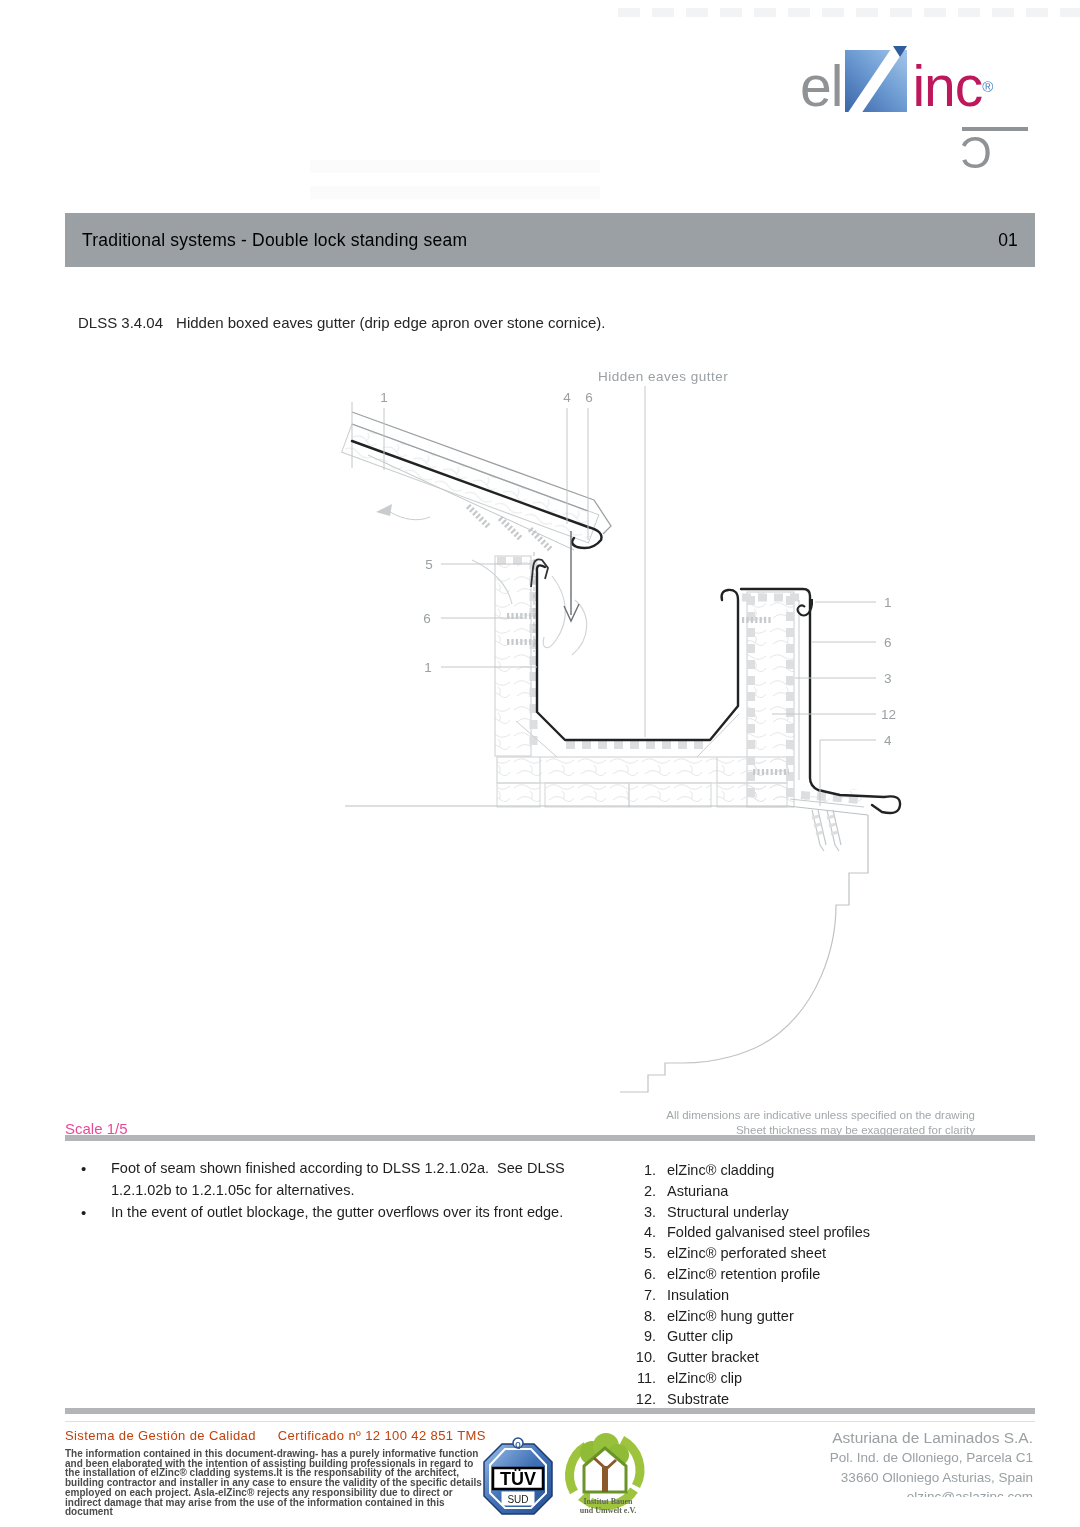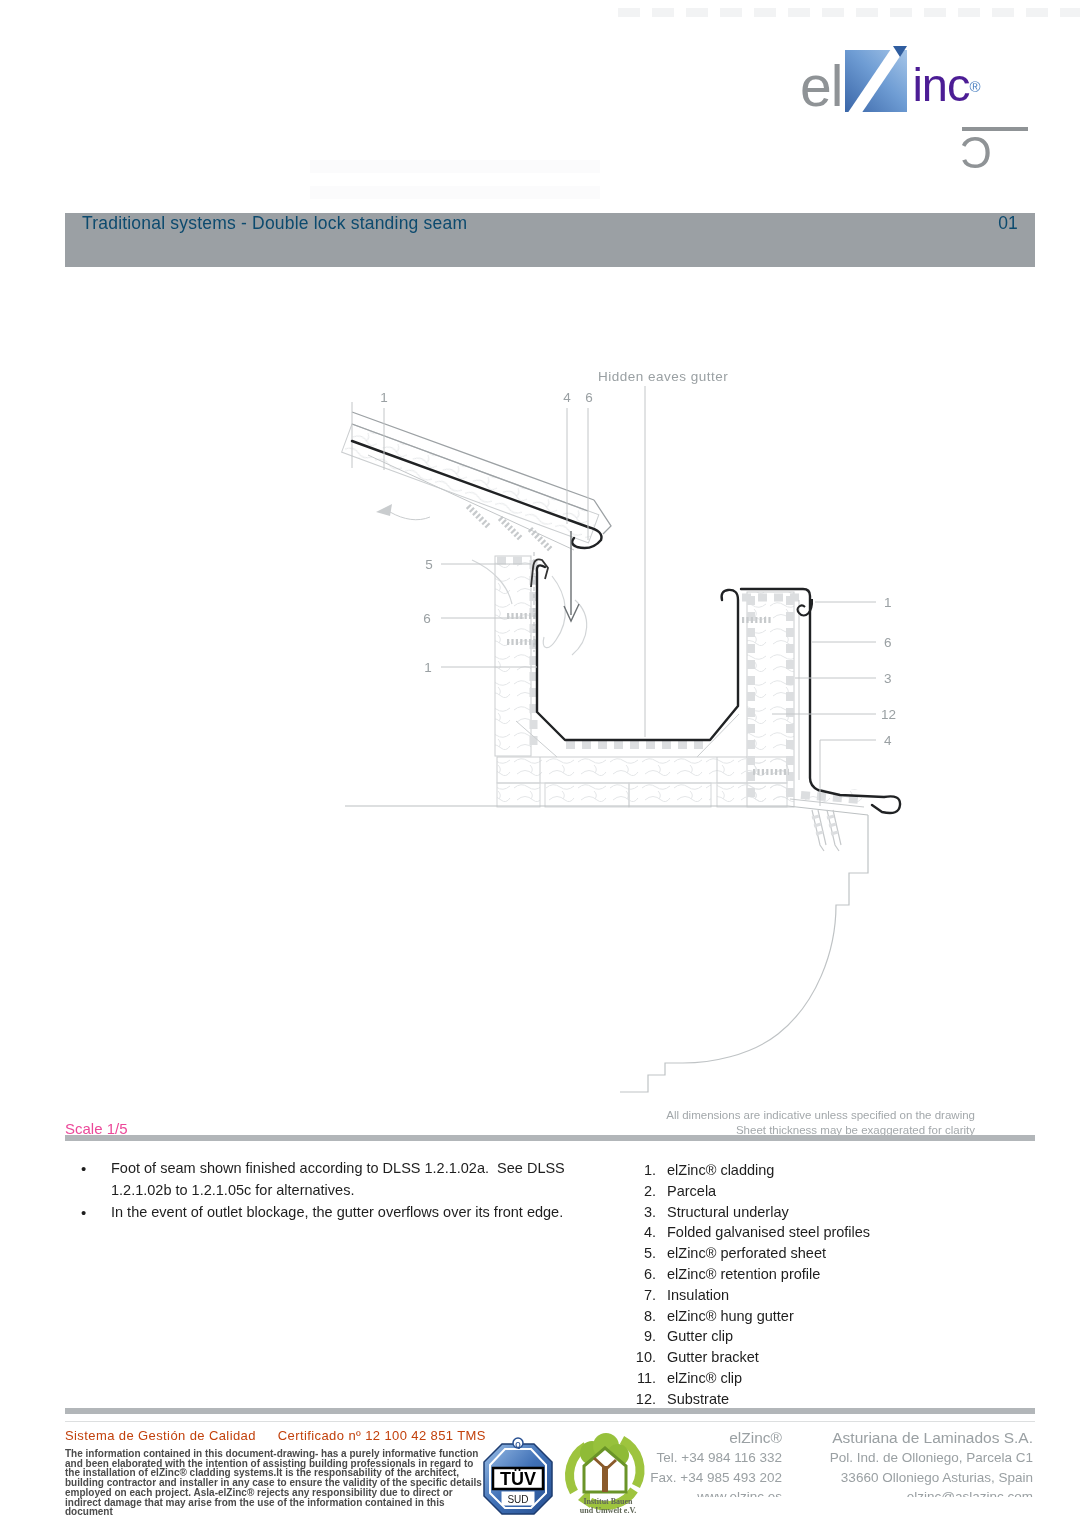--- a/index.html
+++ b/index.html
@@ -11,29 +11,29 @@
   
   .top-dashes { left:618px; top:8px; width:462px; height:9px;
     background:repeating-linear-gradient(90deg,#f2f3f4 0 22px,#fff 22px 34px); }
   .faint-strip { left:310px; width:290px; height:13px; background:#fbfbfc; }
 
   
   .logo { left:800px; top:44px; width:240px; height:130px; }
   .logo-row { display:flex; align-items:flex-end; }
   .logo-el { font-size:57px; color:#8f9396; line-height:1; letter-spacing:-1px; margin-bottom:1px; }
   .logo-z { margin:0 2px; line-height:0; }
-  .logo-inc { font-size:47px; color:#4c1d95; line-height:1; letter-spacing:-1px; margin-bottom:8px; }
+  .logo-inc { font-size:57px; color:#be185d; line-height:1; letter-spacing:-1px; margin-bottom:1px; }
   .logo-reg { font-size:15px; color:#4d82c2; align-self:flex-start; margin-top:34px; }
   .logo-underline { position:absolute; left:162px; top:83px; width:66px; height:4px; background:#8f9396; }
   .logo-c { position:absolute; left:160px; top:84px; font-size:44px; color:#8f9396; }
 
   
   .header-bar { left:65px; top:213px; width:970px; height:54px; background:#9ba0a4;
-    display:flex; align-items:flex-start; justify-content:space-between; padding:0 17px;
-    color:#0c4a6e; font-size:17.5px; letter-spacing:.2px; }
+    display:flex; align-items:center; justify-content:space-between; padding:0 17px;
+    color:#000000; font-size:17.5px; letter-spacing:.2px; }
 
   
   .doc-title { left:78px; top:314px; font-size:15px; color:#262626; }
   .doc-title .code { margin-right:13px; }
 
   
   text.callout { fill:#9aa0a3; font-size:13.5px; font-family:"Liberation Sans",sans-serif; }
   text.caption { fill:#9aa0a3; font-size:13.5px; letter-spacing:.5px; font-family:"Liberation Sans",sans-serif; }
 
   
@@ -95,20 +95,23 @@
     </div>
     <div class="logo-underline"></div>
     <span class="logo-c">Ɔ</span>
   </div>
 
   <div class="abs header-bar">
     <span>Traditional systems - Double lock standing seam</span>
     <span>01</span>
   </div>
 
+  <div class="abs doc-title">
+    <span class="code">DLSS 3.4.04</span><span>Hidden boxed eaves gutter (drip edge apron over stone cornice).</span>
+  </div>
 
   <svg class="abs" style="left:330px;top:360px;" width="620" height="745" viewBox="330 360 620 745">
     <defs>
       <pattern id="stone" width="32" height="26" patternUnits="userSpaceOnUse">
         <path d="M2,8 Q9,2 16,7 T30,6 M5,20 Q13,13 21,20 Q26,24 30,18 M18,11 Q22,15 19,19" stroke="#e4e6e8" fill="none" stroke-width="1"></path>
       </pattern>
     </defs>
 
     <g>
       <g transform="rotate(20.2,352,424)">
@@ -236,21 +239,21 @@
     <div class="note-item">In the event of outlet blockage, the gutter overflows over its front edge.</div>
   </div>
 
   <div class="abs legend">
     <div class="legend-row">
         <span class="legend-num">1.</span>
         <span class="legend-label">elZinc® cladding</span>
       </div>
     <div class="legend-row">
         <span class="legend-num">2.</span>
-        <span class="legend-label">Parcela</span>
+        <span class="legend-label">Asturiana</span>
       </div>
     <div class="legend-row">
         <span class="legend-num">3.</span>
         <span class="legend-label">Structural underlay</span>
       </div>
     <div class="legend-row">
         <span class="legend-num">4.</span>
         <span class="legend-label">Folded galvanised steel profiles</span>
       </div>
     <div class="legend-row">
@@ -321,28 +324,20 @@
     <circle cx="32" cy="25" r="12" fill="#8fbb37"></circle>
     <circle cx="46" cy="18" r="13" fill="#97c13c"></circle>
     <circle cx="58" cy="27" r="11" fill="#8fbb37"></circle>
     <polygon points="24,38 45,20 66,38 66,64 24,64" fill="#ffffff" stroke="#6a9428" stroke-width="3"></polygon>
     <rect x="42" y="38" width="6" height="26" fill="#8a5a2b"></rect>
     <path d="M45,40 L34,30 M45,42 L56,32" stroke="#8a5a2b" stroke-width="3" fill="none"></path>
     <text x="48" y="76" text-anchor="middle" font-size="8" font-weight="bold" fill="#5f6657" font-family="Liberation Serif,serif">Institut Bauen</text>
     <text x="48" y="85" text-anchor="middle" font-size="8" font-weight="bold" fill="#5f6657" font-family="Liberation Serif,serif">und Umwelt e.V.</text>
   </svg>
 
-  <div class="abs contact col-elzinc">
-    <div class="contact-brand">elZinc®</div>
-    <div class="contact-line">Tel.  +34 984 116 332</div>
-    <div class="contact-line">Fax. +34 985 493 202</div>
-    <div class="clip-line">
-        <div class="contact-line">www.elzinc.es</div>
-      </div>
-  </div>
   <div class="abs contact col-company">
     <div class="contact-brand">Asturiana de Laminados S.A.</div>
     <div class="contact-line">Pol. Ind. de Olloniego, Parcela C1</div>
     <div class="contact-line">33660 Olloniego  Asturias, Spain</div>
     <div class="clip-line">
         <div class="contact-line">elzinc@aslazinc.com</div>
       </div>
   </div>
 
 </div>

